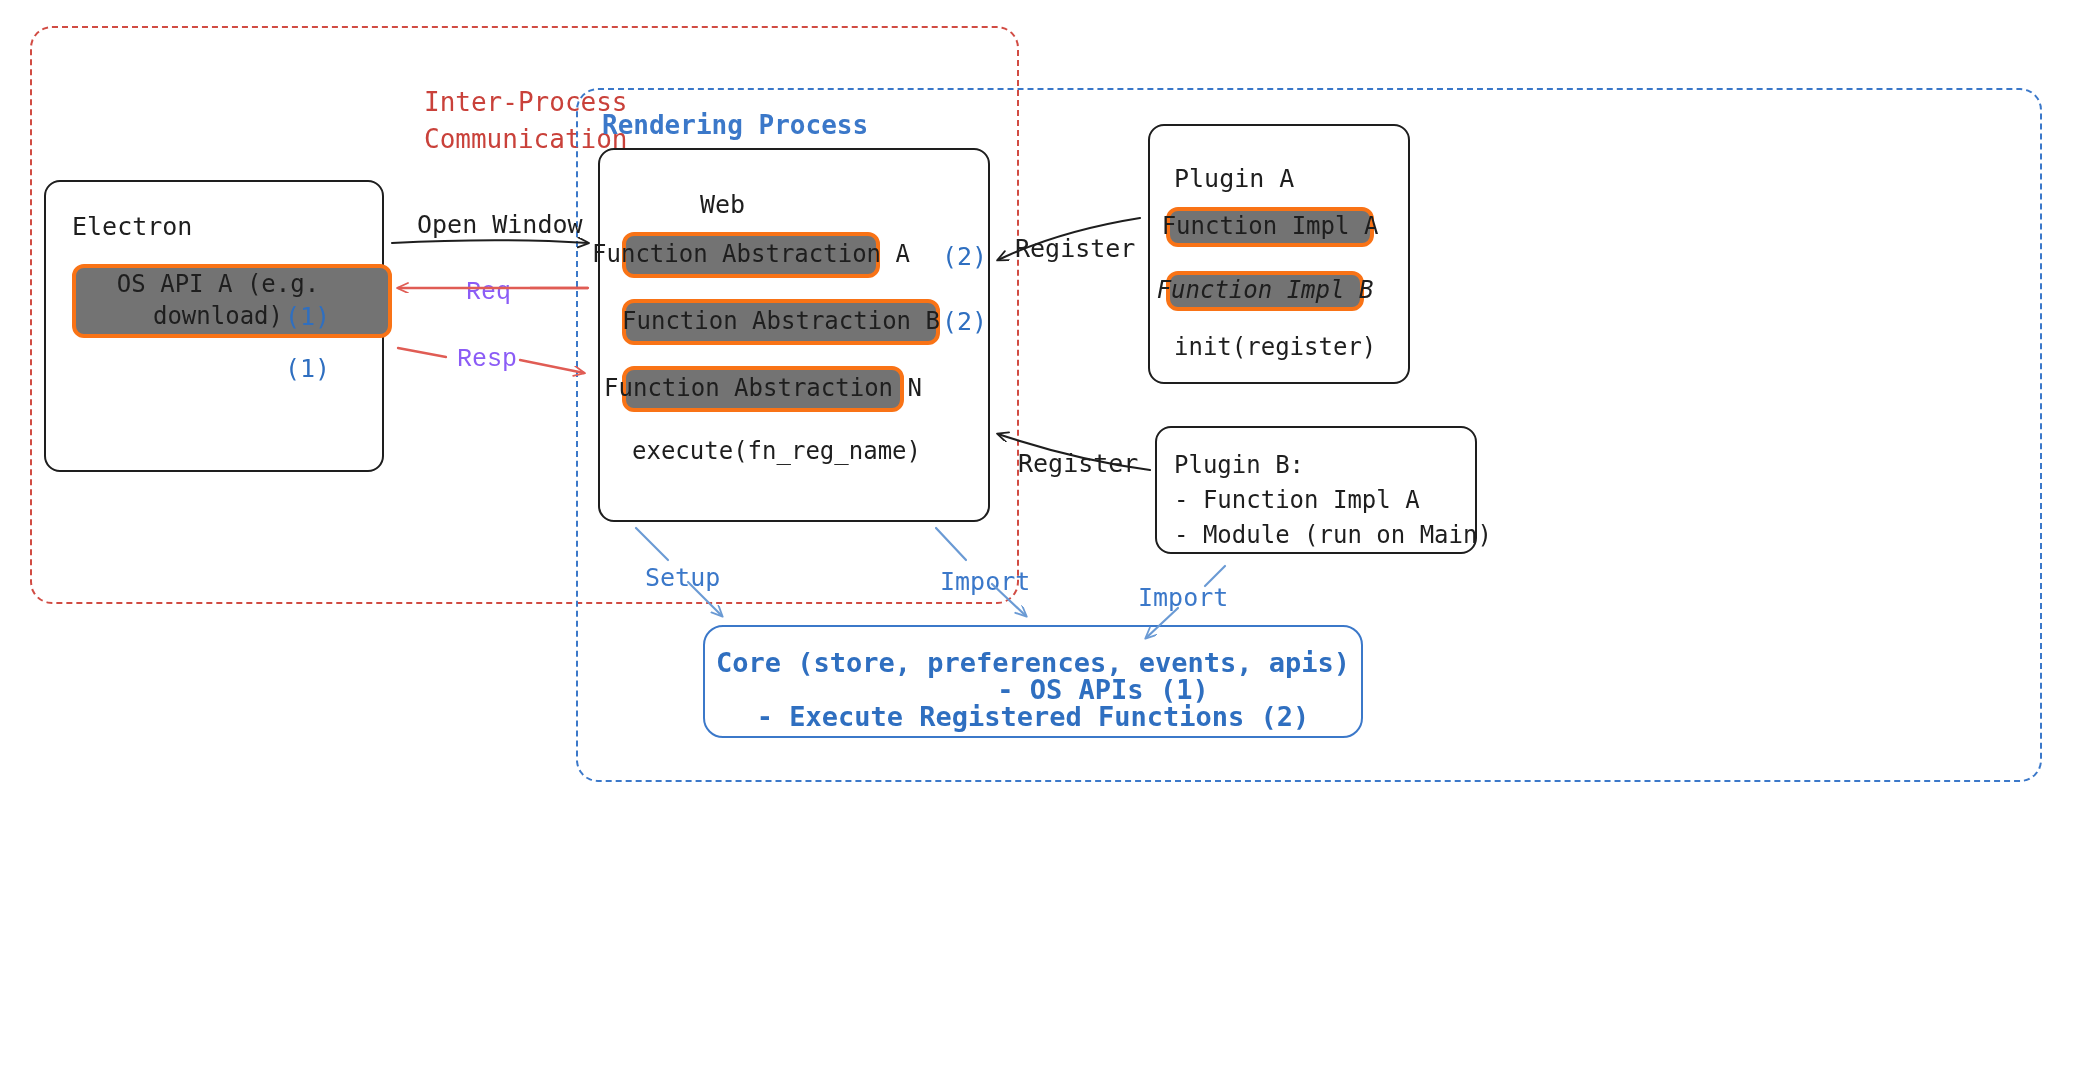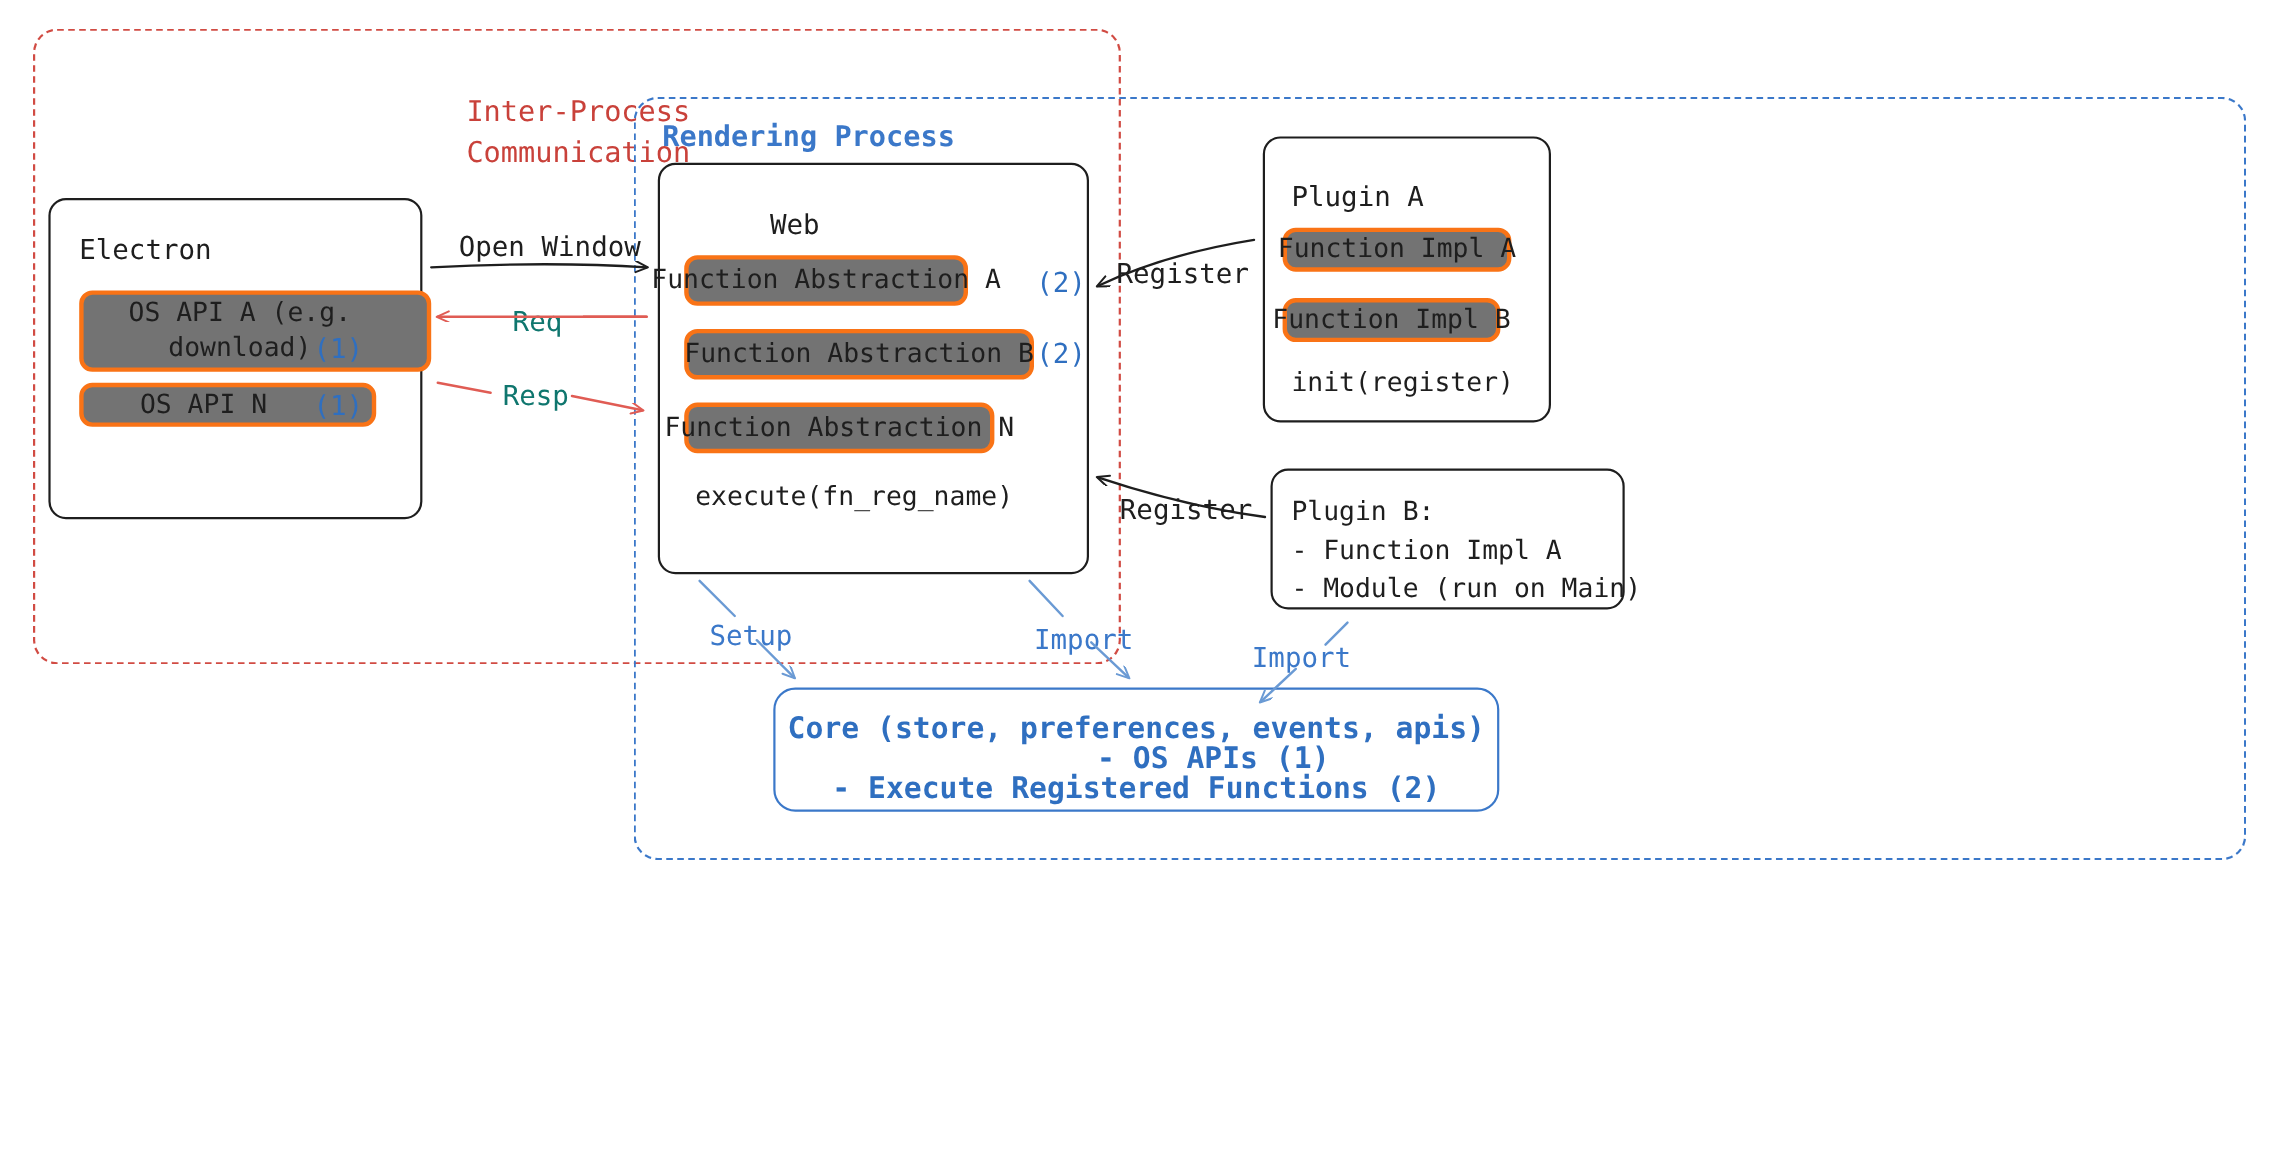--- a/index.html
+++ b/index.html
@@ -68,21 +68,21 @@
   }
 
   
   .txt {
     position: absolute;
     font-family: "DejaVu Sans Mono", monospace;
     color: #1e1e1e;
     white-space: pre;
     line-height: 1.32;
   }
-  .t-red  { color: #0f766e; }
+  .t-red  { color: #8b5cf6; font-family: Liberation Mono, monospace; }
   .t-blue-label { color: #3b78c9; }
   .boxlabel { font-size: 25px; }
   .small   { font-size: 24px; }
   .arrow-label { font-size: 25px; }
   .core-txt {
     font-size: 27px;
     color: #2f6fc0;
     text-align: center;
     line-height: 1.43;
     white-space: pre;
@@ -123,23 +123,20 @@
 
   <div class="box" id="electron-box" style="left:44px; top:180px; width:340px; height:292px;"></div>
   <div class="txt boxlabel" style="left:72px; top:210px;">Electron</div>
 
   <div class="box-inner" style="left:72px; top:264px; width:320px; height:74px;">
     <span class="txt small" style="position:relative; left:-14px; top:0; text-align:center;">OS API A (e.g.
 download)</span>
   </div>
   <div class="txt marker" style="left:285px; top:300px;">(1)</div>
 
-  <div class="box-inner" style="left:72px; top:348px; width:270px; height:40px;">
-    <span class="txt small" style="position:relative; left:-22px; top:0;">OS API N</span>
-  </div>
   <div class="txt marker" style="left:285px; top:352px;">(1)</div>
 
   <div class="box" id="web-box" style="left:598px; top:148px; width:392px; height:374px;"></div>
   <div class="txt boxlabel" style="left:700px; top:188px;">Web</div>
 
   <div class="box-inner" style="left:622px; top:232px; width:258px; height:46px;">
     <span class="txt small" style="position:relative;">Function Abstraction A</span>
   </div>
   <div class="txt marker" style="left:942px; top:240px;">(2)</div>
 
@@ -154,21 +151,21 @@
 
   <div class="txt small" style="left:632px; top:436px;">execute(fn_reg_name)</div>
 
   <div class="box" id="plugin-a-box" style="left:1148px; top:124px; width:262px; height:260px;"></div>
   <div class="txt boxlabel" style="left:1174px; top:162px;">Plugin A</div>
 
   <div class="box-inner" style="left:1166px; top:207px; width:208px; height:40px;">
     <span class="txt small" style="position:relative;">Function Impl A</span>
   </div>
   <div class="box-inner" style="left:1166px; top:271px; width:198px; height:40px;">
-    <span class="txt small" style="position:relative;">Function Impl B</span>
+    <span class="txt small" style="position:relative;font-style:italic;">Function Impl B</span>
   </div>
   <div class="txt small" style="left:1174px; top:332px;">init(register)</div>
 
   <div class="box" id="plugin-b-box" style="left:1155px; top:426px; width:322px; height:128px;"></div>
   <div class="txt small" style="left:1174px; top:448px; line-height:1.46;">Plugin B:</div>
   <div class="txt small" style="left:1174px; top:483px; line-height:1.46;">- Function Impl A</div>
   <div class="txt small" style="left:1174px; top:518px; line-height:1.46;">- Module (run on Main)</div>
 
   <div class="box-blue" id="core-box" style="left:703px; top:625px; width:660px; height:113px;"></div>
   <div class="core-txt abs" style="left:703px; top:644px; width:660px;">Core (store, preferences, events, apis)</div>

